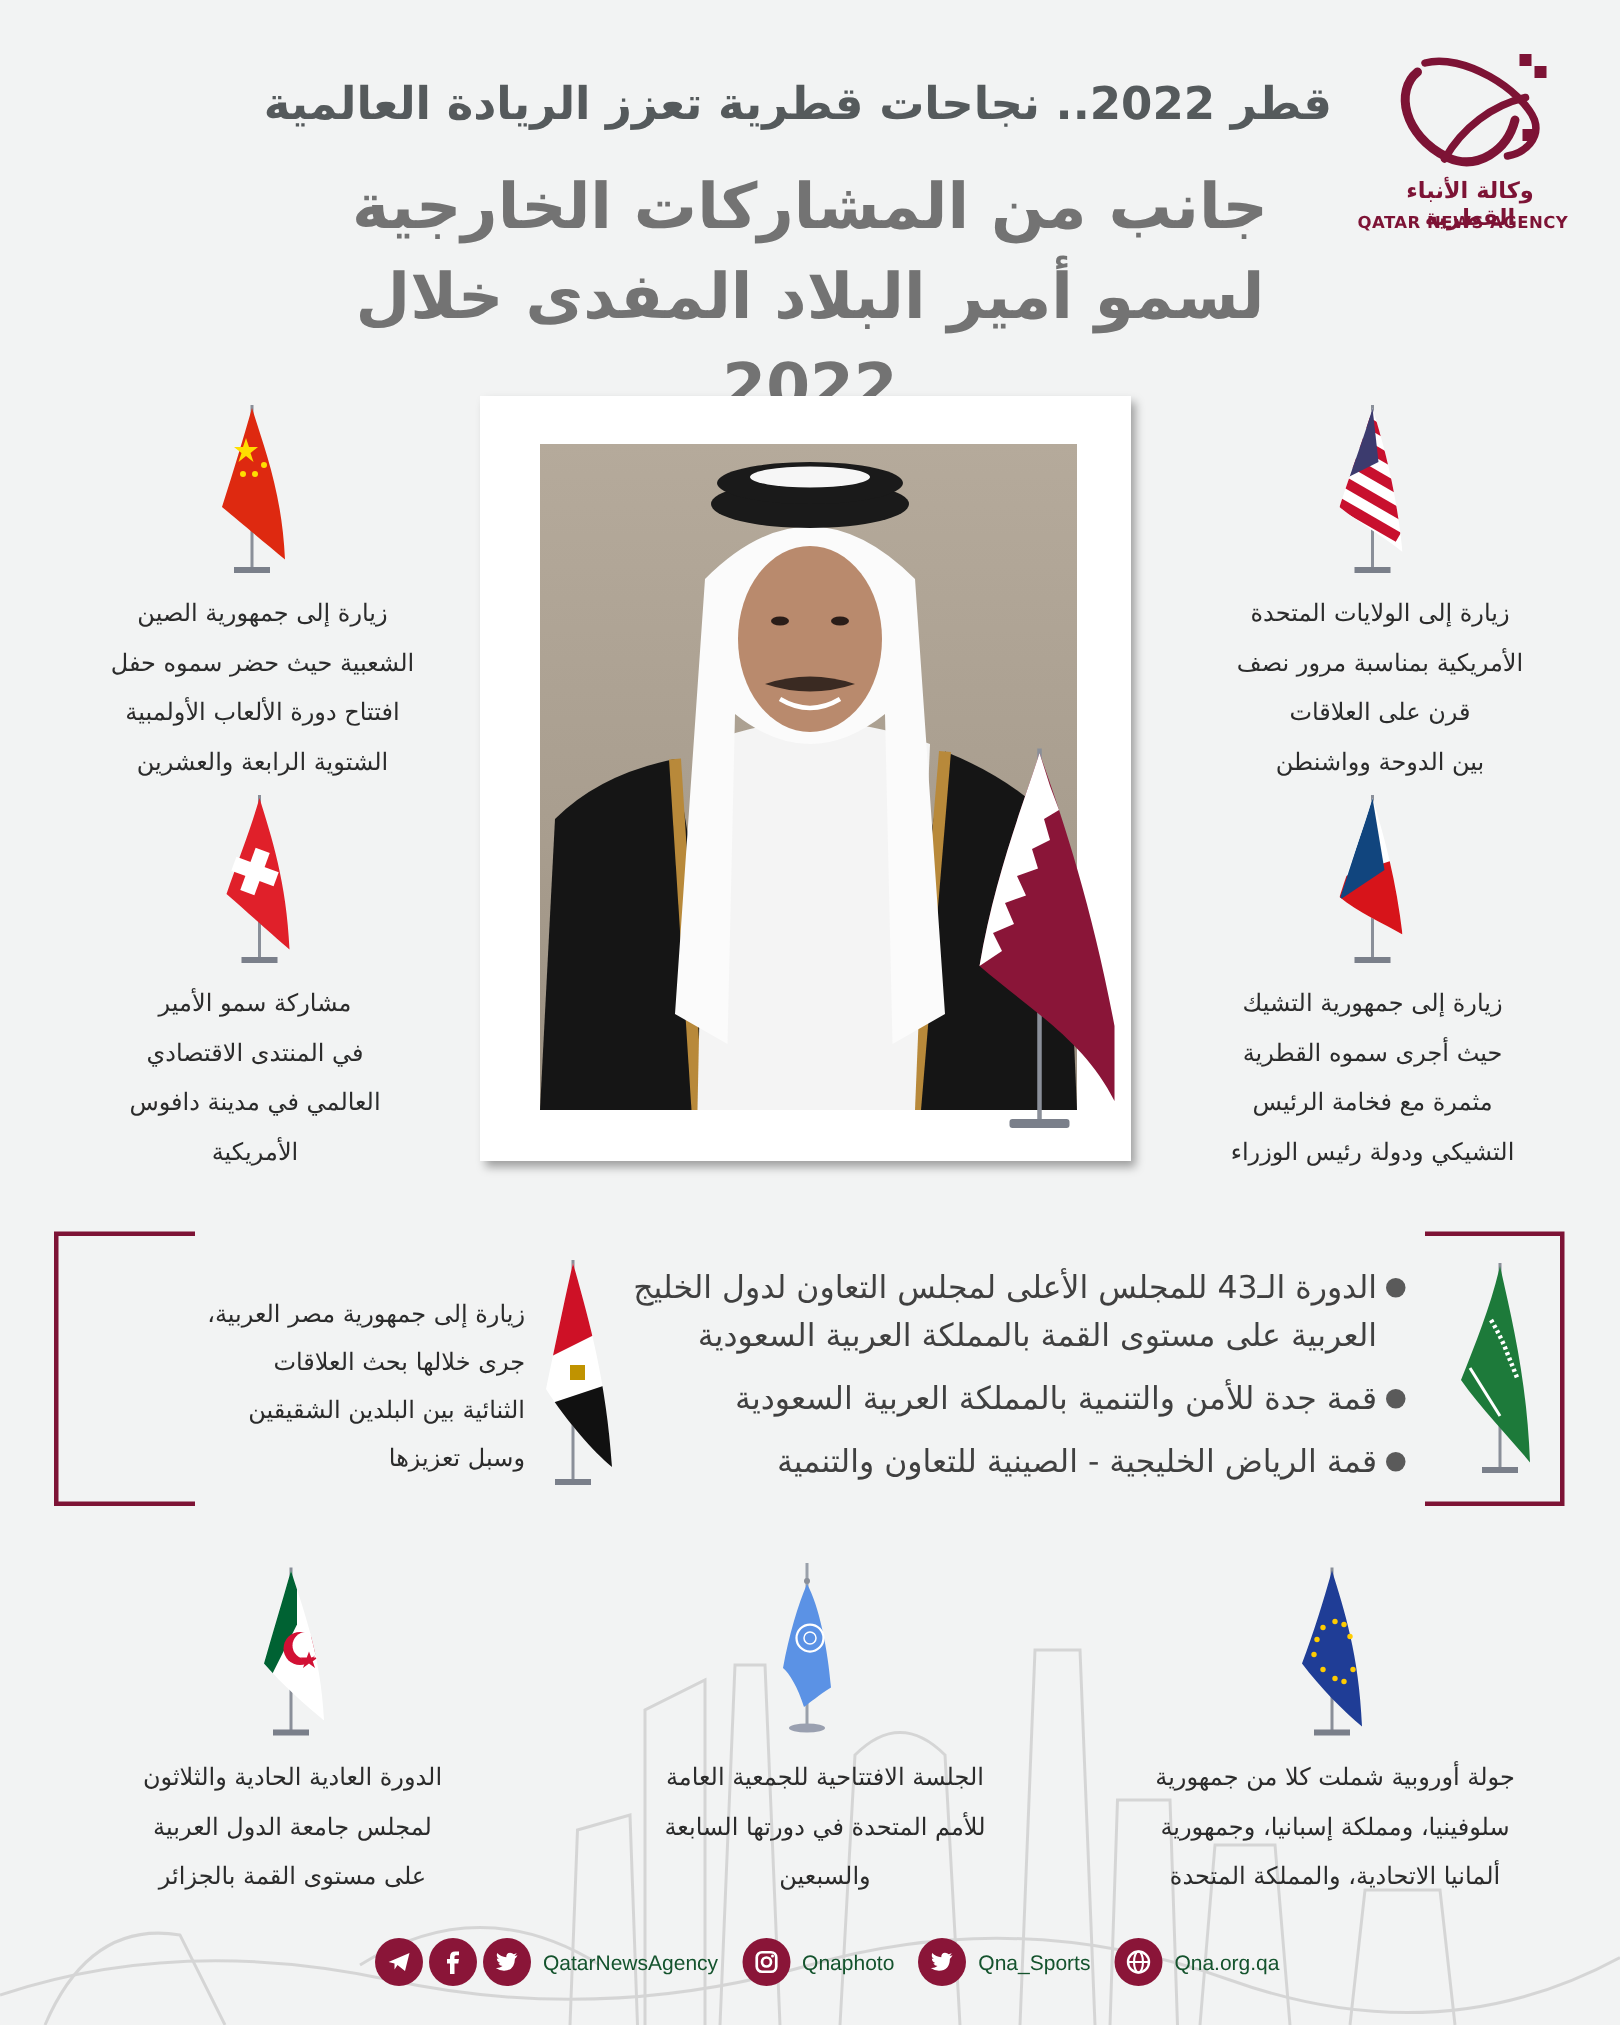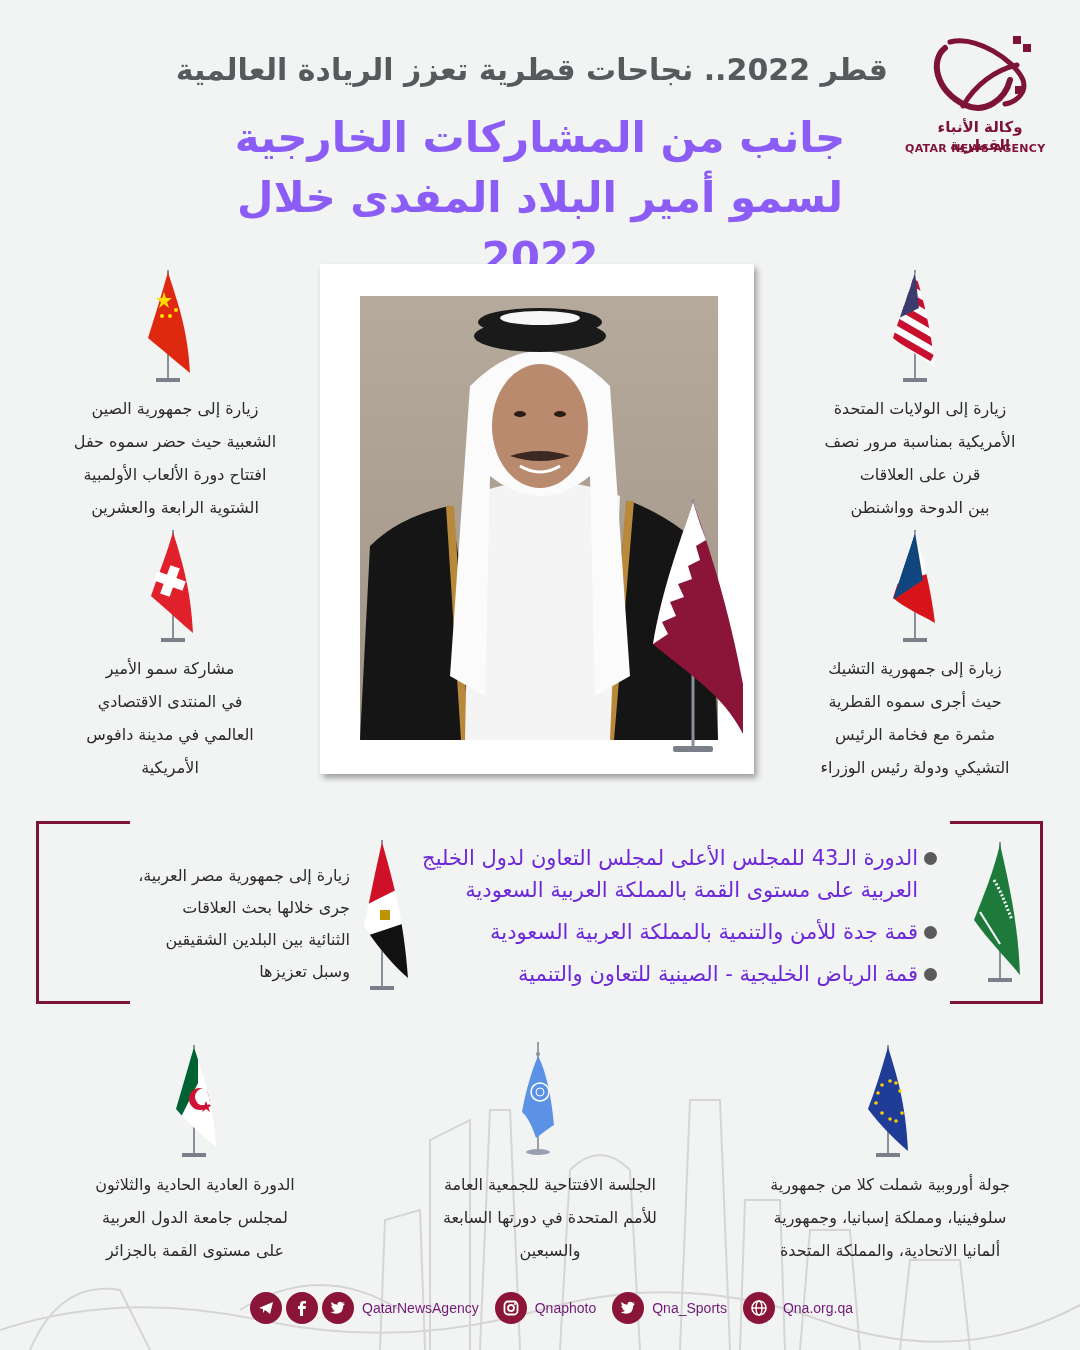--- a/index.html
+++ b/index.html
@@ -13,21 +13,21 @@
   }
 
   
   .subtitle {
     position: absolute; right: 192px; top: 52px; width: 720px;
     text-align: right; font-size: 30px; font-weight: bold; color: #555a5c;
     direction: rtl; letter-spacing: -0.5px;
   }
   .title {
     position: absolute; left: 180px; top: 108px; width: 720px;
-    text-align: center; font-size: 42px; font-weight: bold; color: #8b5cf6;
+    text-align: center; font-size: 42px; font-weight: bold; color: #737373;
     direction: rtl; line-height: 60px; letter-spacing: -0.5px;
   }
 
   
   .logo { position: absolute; left: 905px; top: 30px; width: 150px; height: 130px; }
   .logo-ar { position: absolute; left: 0; top: 88px; width: 150px; text-align: center; font-size: 15px; font-weight: bold; color: #7d1335; direction: rtl; }
   .logo-en { position: absolute; left: 0; top: 112px; width: 150px; text-align: left; font-size: 11px; font-weight: bold; color: #7d1335; letter-spacing: 0.3px; }
 
   
   .frame {
@@ -38,38 +38,38 @@
     position: absolute; left: 40px; top: 32px; width: 358px; height: 444px;
     background: linear-gradient(180deg, #b5aa9b 0%, #a89d8e 60%, #9a8f80 100%);
     overflow: hidden;
   }
 
   
   .block {
     position: absolute; text-align: center; direction: rtl;
     font-size: 16px; line-height: 33px; color: #2b2b2b;
   }
-  .bullets { position: absolute; direction: rtl; font-size: 21px; line-height: 32px; color: #6d28d9; }
+  .bullets { position: absolute; direction: rtl; font-size: 21px; line-height: 32px; color: #404040; }
   .bullet-item { display: flex; flex-direction: row; align-items: flex-start; margin-bottom: 10px; }
   .dot { width: 13px; height: 13px; border-radius: 50%; background: #5a5a5a; margin-top: 10px; margin-left: 6px; flex: 0 0 13px; }
 
   .box-border {
     position: absolute; left: 36px; top: 821px; width: 1007px; height: 183px;
     border-top: 3px solid #7d1335; border-bottom: 3px solid #7d1335;
     border-left: 3px solid #7d1335; border-right: 3px solid #7d1335;
   }
   .box-gap { position: absolute; top: 818px; height: 189px; background: #f2f3f3; }
 
   
   .flag { position: absolute; }
 
   
   .footer { position: absolute; top: 1288px; left: 250px; height: 40px; display: flex; align-items: center; }
   .soc { width: 32px; height: 32px; border-radius: 50%; background: #8a1538; display: flex; align-items: center; justify-content: center; margin-right: 4px; }
-  .soc-label { font-family: "Liberation Sans", sans-serif; font-size: 14px; color: #701a75; margin: 0 16px 0 4px; }
+  .soc-label { font-family: "Liberation Sans", sans-serif; font-size: 14px; color: #14532d; margin: 0 16px 0 4px; }
 
   .skyline { position: absolute; left: 0; top: 1080px; width: 1080px; height: 270px; opacity: 0.18; }
 </style>
 </head>
 <body>
 
 <svg class="skyline" viewBox="0 0 1080 270" preserveAspectRatio="none">
   <g fill="none" stroke="#555" stroke-width="2">
     <path d="M0 250 Q120 210 260 240 T540 230 T820 240 T1080 225"></path>
     <path d="M430 270 L430 60 L470 40 L470 270"></path>

